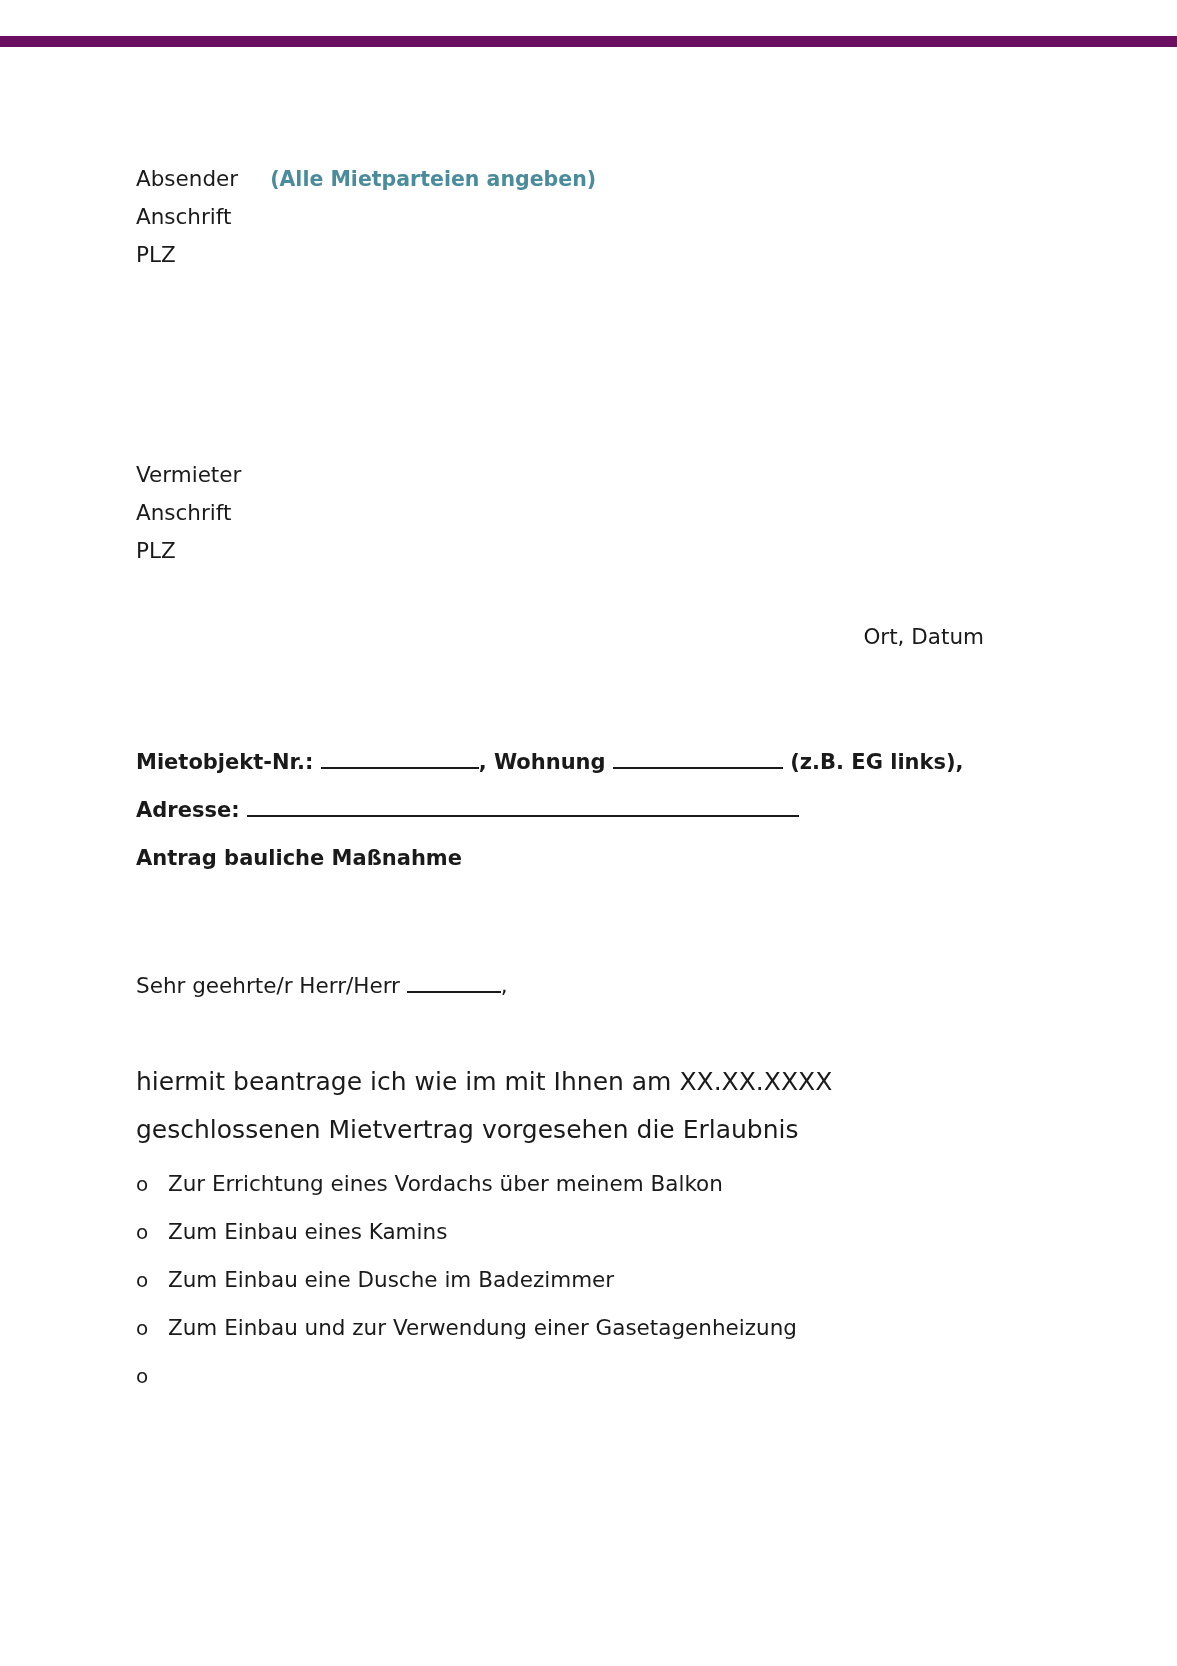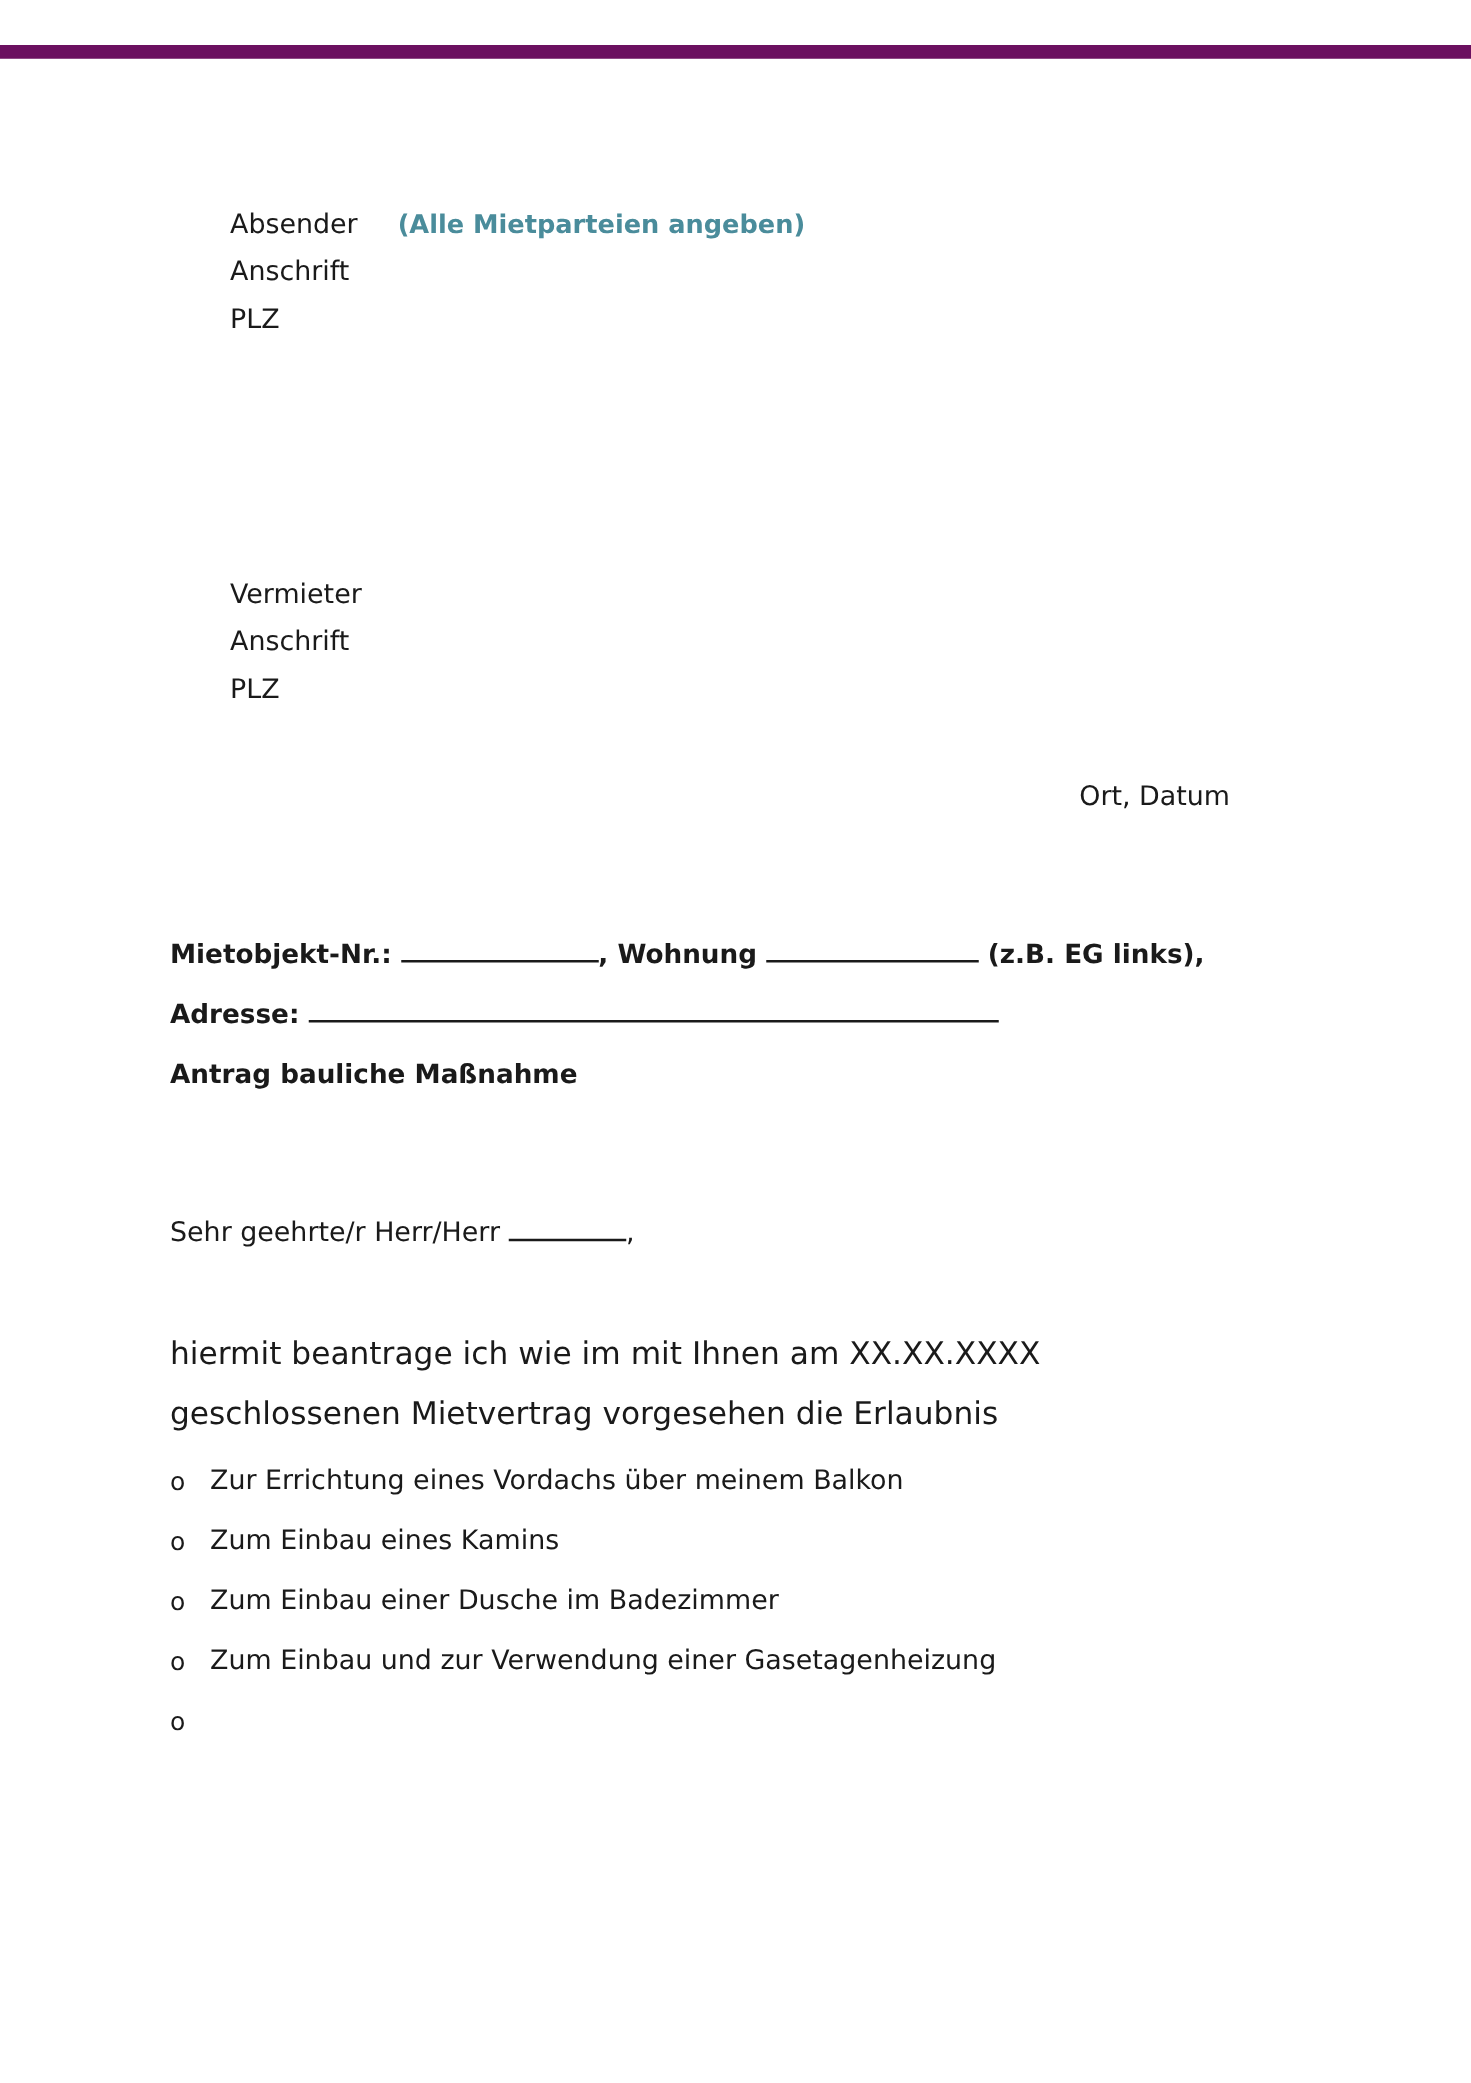--- a/index.html
+++ b/index.html
@@ -41,21 +41,20 @@
     font-size: 21.5px;
     line-height: 38px;
     color: #1a1a1a;
   }
   .addr-row {
     display: flex;
     align-items: baseline;
   }
   .addr-label {
     white-space: pre;
-    margin-left: 48px;
   }
   .hint {
     color: #4a8c9b;
     font-weight: bold;
     font-size: 20.5px;
     margin-left: 32px;
   }
 
   .gap-big { height: 182px; }
   .gap-mid { height: 48px; }
@@ -191,21 +190,21 @@
       <li>
         <span class="bullet">o</span>
         <span>Zur Errichtung eines Vordachs über meinem Balkon</span>
       </li>
       <li>
         <span class="bullet">o</span>
         <span>Zum Einbau eines Kamins</span>
       </li>
       <li>
         <span class="bullet">o</span>
-        <span>Zum Einbau einer Dusche im Badezimmer</span>
+        <span>Zum Einbau eine Dusche im Badezimmer</span>
       </li>
       <li>
         <span class="bullet">o</span>
         <span>Zum Einbau und zur Verwendung einer Gasetagenheizung</span>
       </li>
       <li>
         <span class="bullet">o</span>
       </li>
     </ul>
 

